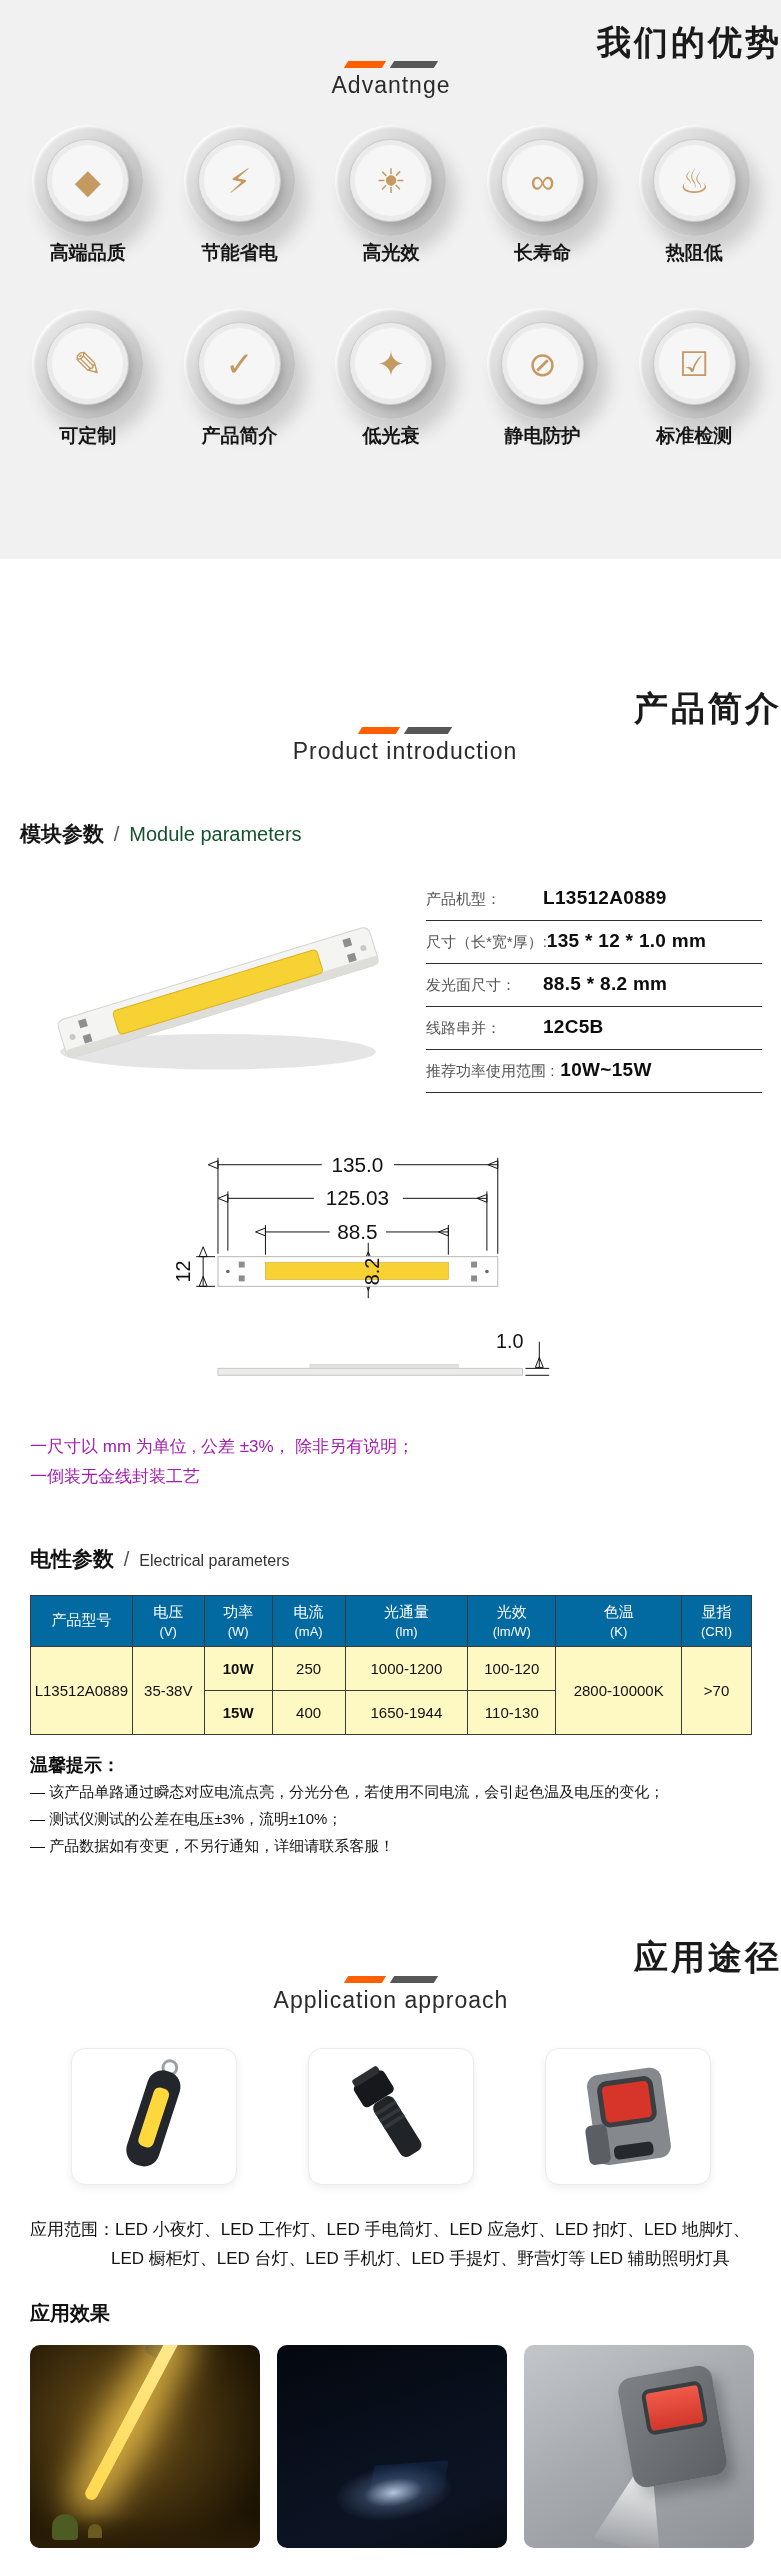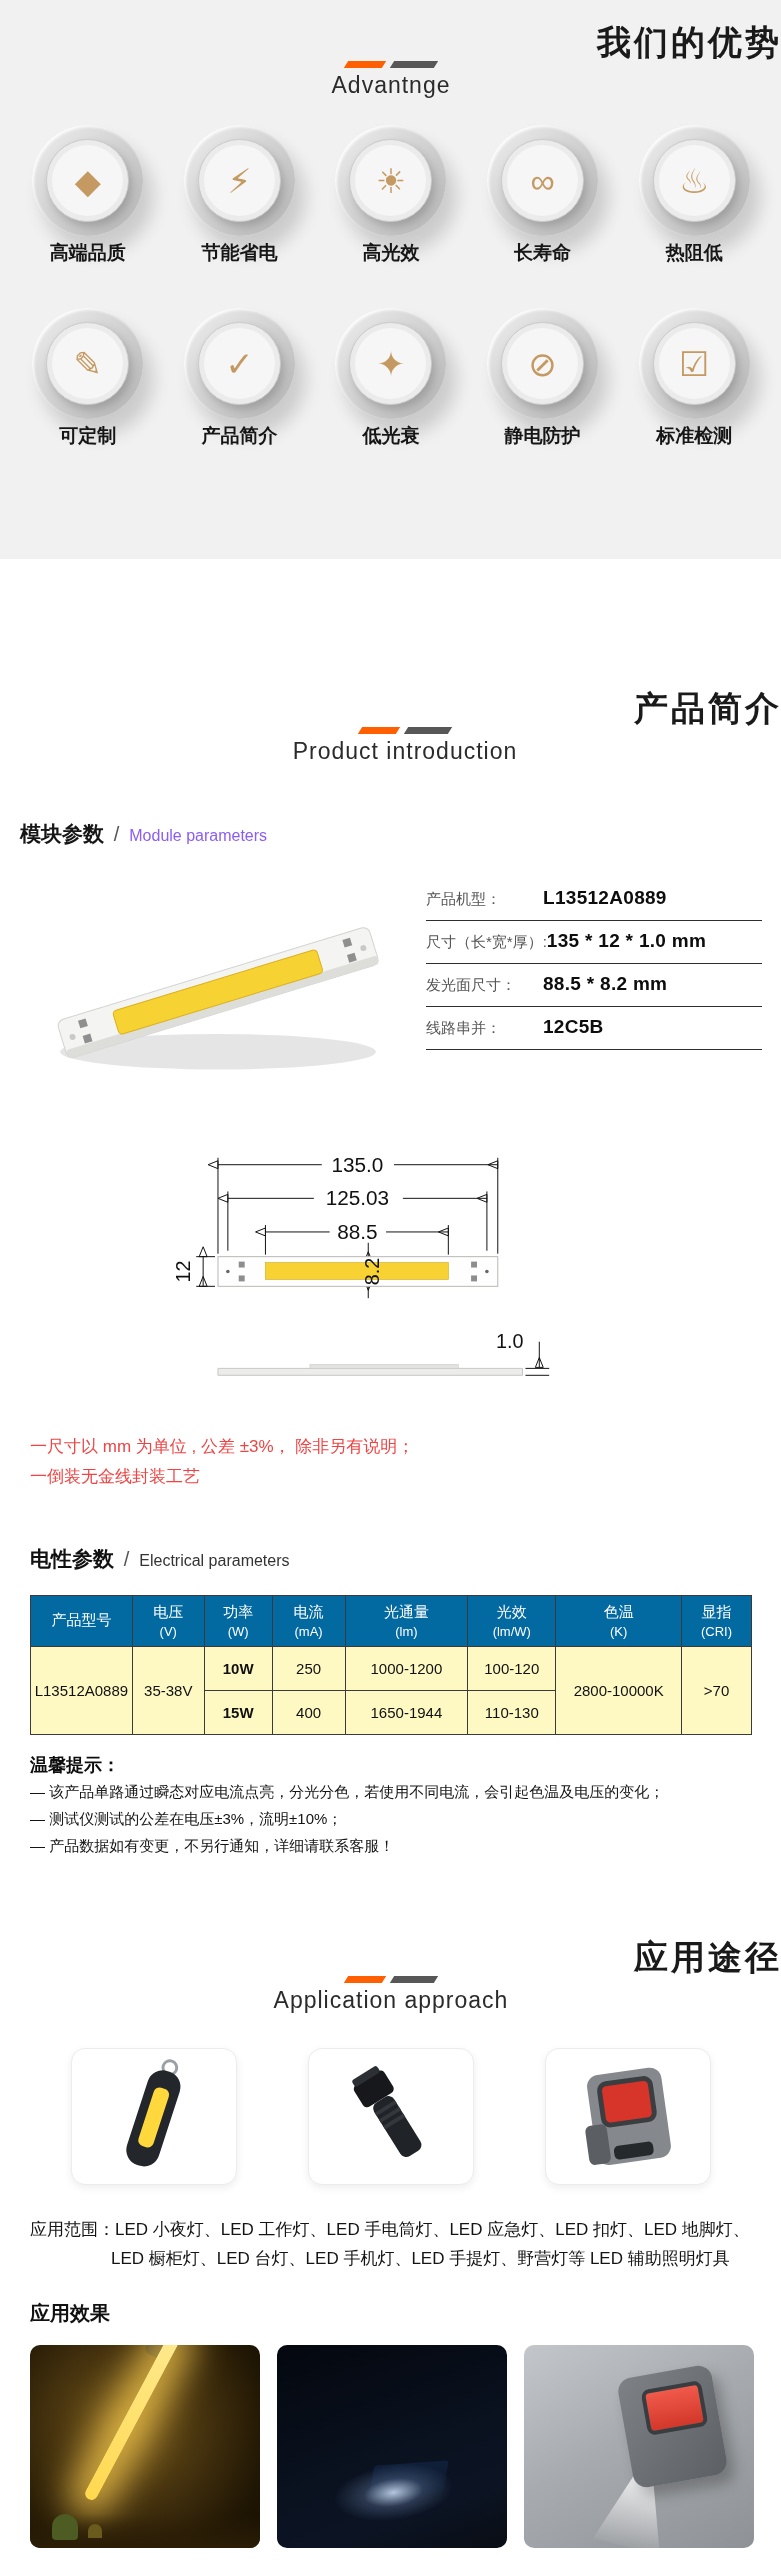--- a/index.html
+++ b/index.html
@@ -75,39 +75,39 @@
   .adv-label{margin-top:4px;font-size:19px;font-weight:600;color:#161616;}
   
   .white-wrap{background:#fff;}
   .intro-head{padding-top:127px;padding-left:28px;}
   
   .param-heading{
     margin:55px 0 0 20px;
     font-size:21px;font-weight:700;color:#161616;
   }
   .param-heading .sep{font-weight:300;color:#555;font-size:20px;margin:0 4px;}
-  .param-heading .en{font-size:16px;font-weight:500;color:#8b5cf6;}
+  .param-heading .en{font-size:20px;font-weight:500;color:#14532d;}
   .module-row{
     display:flex;
     padding:26px 20px 0 20px;
     gap:10px;
   }
   .module-photo{width:396px;height:232px;position:relative;flex:none;}
   .module-specs{flex:1;padding-top:4px;}
   .spec-row{
     border-bottom:1px solid #2e2e2e;
     padding:9px 0 11px 0;
     font-size:15px;color:#555;
     display:flex;align-items:baseline;
   }
   .spec-label{flex:none;min-width:117px;}
   .spec-value{font-size:19px;font-weight:700;color:#0d0d0d;letter-spacing:0.3px;}
   
   .drawing-wrap{width:594px;margin:34px auto 0 auto;}
-  .notes{margin:26px 0 0 30px;font-size:17px;color:#ef4444;line-height:1.75;}
+  .notes{margin:26px 0 0 30px;font-size:17px;color:#a21caf;line-height:1.75;}
   
   .elec-heading{margin:53px 0 0 30px;font-size:21px;font-weight:700;}
   .elec-heading .sep{font-weight:300;color:#555;font-size:20px;margin:0 4px;}
   .elec-heading .en{font-size:16px;font-weight:500;color:#333;}
   table.elec{
     border-collapse:collapse;
     margin:22px auto 0 auto;
     width:722px;
   }
   table.elec th, table.elec td{
@@ -337,20 +337,24 @@
         <span class="spec-label">尺寸（长*宽*厚）:</span>
         <span class="spec-value">135 * 12 * 1.0 mm</span>
       </div>
       <div class="spec-row">
         <span class="spec-label">发光面尺寸：</span>
         <span class="spec-value">88.5 * 8.2 mm</span>
       </div>
       <div class="spec-row">
         <span class="spec-label">线路串并：</span>
         <span class="spec-value">12C5B</span>
+      </div>
+      <div class="spec-row">
+        <span class="spec-label" style="min-width:0;margin-right:6px;">推荐功率使用范围 :</span>
+        <span class="spec-value">10W~15W</span>
       </div>
     </div>
   </div>
 
   <div class="drawing-wrap">
     <svg width="594" height="262" viewBox="0 0 600 265" font-family="Liberation Sans, DejaVu Sans, sans-serif">
       <defs>
         <marker id="ar" markerWidth="12" markerHeight="10" refX="11" refY="5" orient="auto" markerUnits="userSpaceOnUse">
           <path d="M1,5 L11,1 L11,9 z" fill="none" stroke="#111" stroke-width="1"></path>
         </marker>

